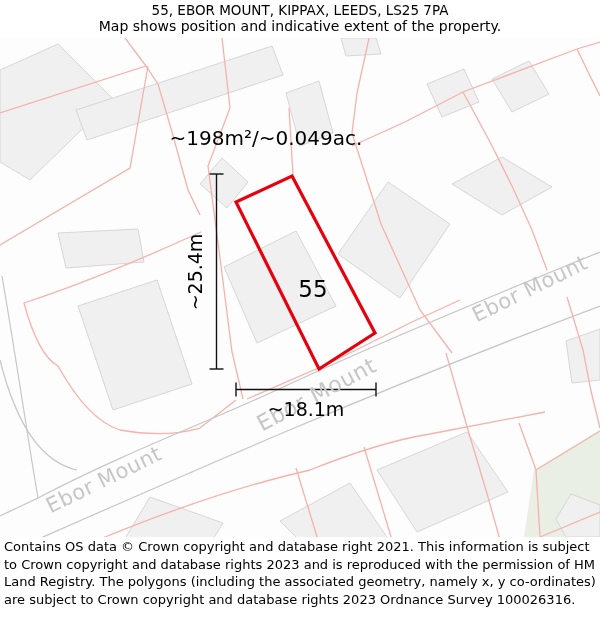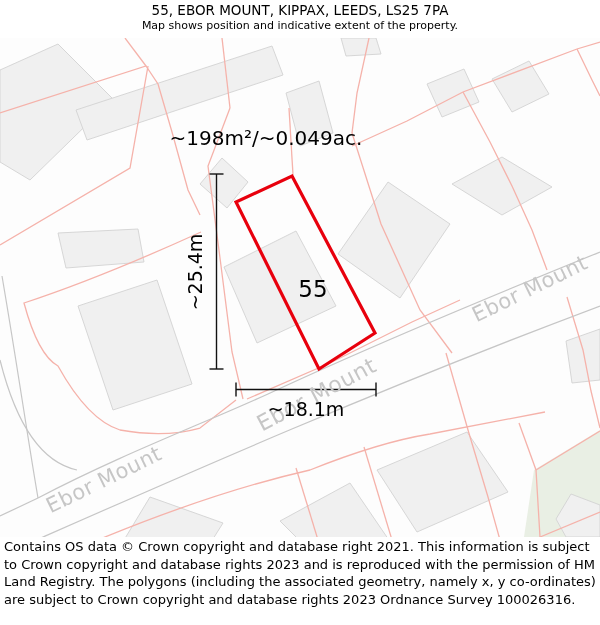--- a/index.html
+++ b/index.html
@@ -7,21 +7,21 @@
     width:600px;height:625px;position:relative;overflow:hidden;
     background:#ffffff;
     font-family:"DejaVu Sans","Liberation Sans",sans-serif;
     color:#000;
   }
   .header{
     position:absolute;top:2px;left:0;width:600px;text-align:center;z-index:3;
     background:#fff;
   }
   .header .title{font-size:13.5px;line-height:16px;}
-  .header .subtitle{font-size:11px;line-height:16px;}
+  .header .subtitle{font-size:14px;line-height:16px;}
   .map-wrap{position:absolute;top:0;left:0;width:600px;height:625px;z-index:1;}
   svg{display:block;}
   svg text{font-family:"DejaVu Sans","Liberation Sans",sans-serif;}
   .street-label{fill:#c6c6c6;font-size:21px;letter-spacing:0.5px;}
   .street-label.mid{font-size:22px;}
   .area-label{fill:#000;font-size:20px;}
   .plot-label{fill:#000;font-size:23px;}
   .dim-label{fill:#000;font-size:19px;}
   .footer{
     position:absolute;top:538px;left:4px;width:594px;z-index:3;

